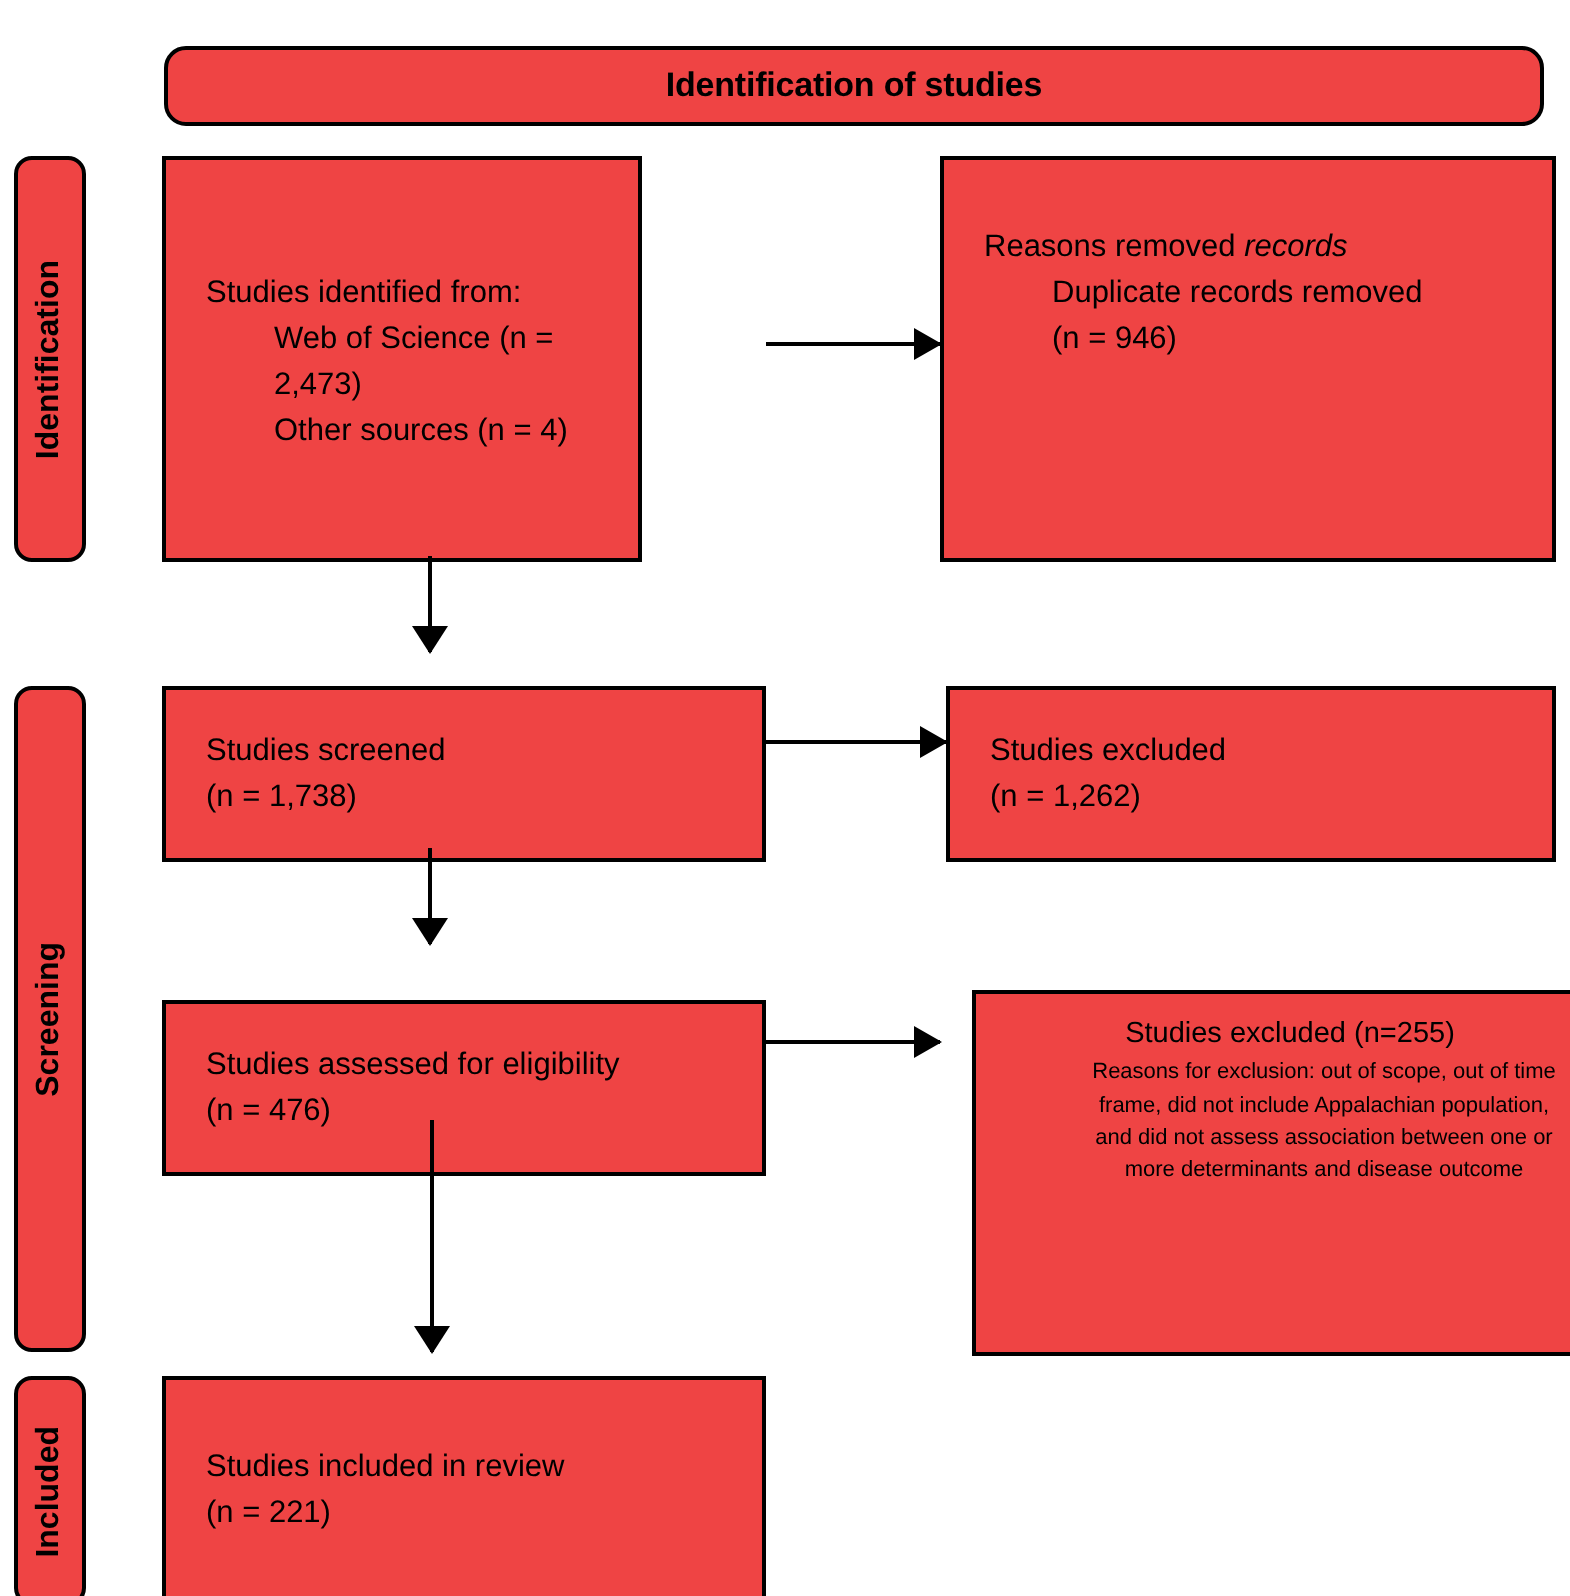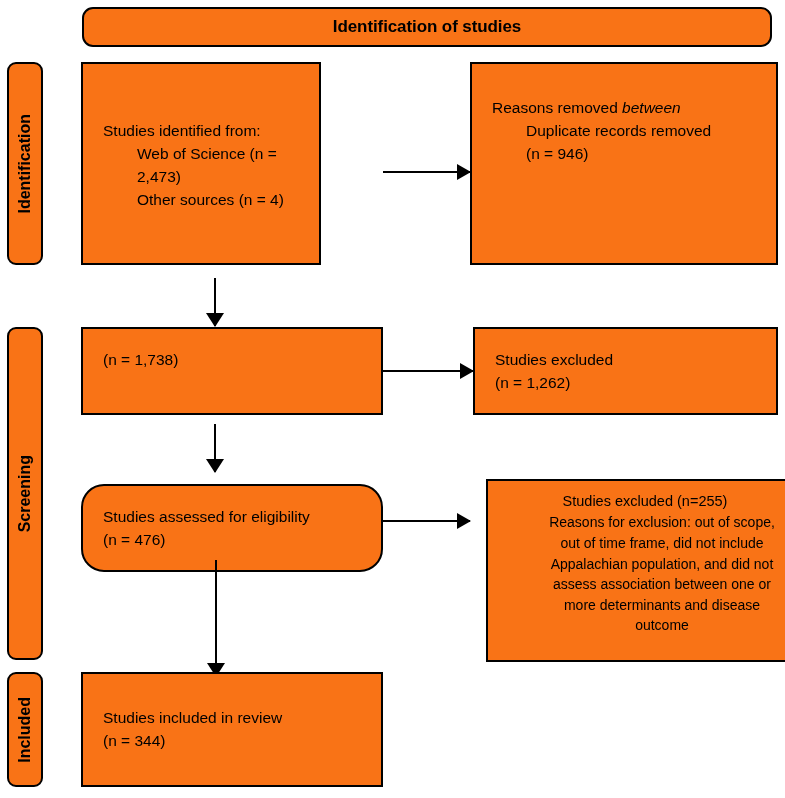--- a/index.html
+++ b/index.html
@@ -18,21 +18,22 @@
     height: 798px;
     background: #ffffff;
     overflow: hidden;
   }
 
   
   .box {
     position: absolute;
     box-sizing: border-box;
     border: 2px solid #000000;
-    background: #f97316;
+    background: #ef4444;
+    margin-top: 16px;
   }
   .header-bar {
     border-radius: 11px;
     display: flex;
     align-items: center;
     justify-content: center;
   }
   .header-bar .label {
     font-size: 17px;
     font-weight: bold;
@@ -69,21 +70,21 @@
   .content .inner.small {
     font-size: 14.5px;
   }
   .indent {
     padding-left: 34px;
     display: block;
   }
   .indent-block {
     padding-left: 34px;
     display: block;
-    font-size: 14px;
+    font-size: 11px;
     line-height: 1.47;
   }
   em {
     font-style: italic;
   }
   .line { display: block; }
 
   
   .harrow, .varrow {
     position: absolute;
@@ -158,33 +159,34 @@
     </div>
   </div>
 
   <div class="harrow" style="left:383px; top:164px; width:87px; height:16px;">
     <span class="shaft"></span>
       <span class="head"></span>
   </div>
 
   <div class="box content" style="left:470px; top:62px; width:308px; height:203px;">
     <div class="inner" style="top:33px;">
-      <span class="line"><span>Reasons removed </span><em>between</em></span>
+      <span class="line"><span>Reasons removed </span><em>records</em></span>
       <span class="line indent">Duplicate records removed</span>
       <span class="line indent">(n = 946)</span>
     </div>
   </div>
 
   <div class="varrow" style="left:206px; top:278px; width:18px; height:48px;">
     <span class="shaft"></span>
       <span class="head"></span>
   </div>
 
   <div class="box content" style="left:81px; top:327px; width:302px; height:88px;">
     <div class="inner" style="top:20px;">
+      <span class="line">Studies screened</span>
       <span class="line">(n = 1,738)</span>
     </div>
   </div>
 
   <div class="harrow" style="left:383px; top:363px; width:90px; height:16px;">
     <span class="shaft"></span>
       <span class="head"></span>
   </div>
 
   <div class="box content" style="left:473px; top:327px; width:305px; height:88px;padding-left:16px;">
@@ -192,21 +194,21 @@
       <span class="line">Studies excluded</span>
       <span class="line">(n = 1,262)</span>
     </div>
   </div>
 
   <div class="varrow" style="left:206px; top:424px; width:18px; height:48px;">
     <span class="shaft"></span>
       <span class="head"></span>
   </div>
 
-  <div class="box content" style="left:81px; top:484px; width:302px; height:88px;border-radius:23px;">
+  <div class="box content" style="left:81px; top:484px; width:302px; height:88px;">
     <div class="inner" style="top:20px;">
       <span class="line">Studies assessed for eligibility</span>
       <span class="line">(n = 476)</span>
     </div>
   </div>
 
   <div class="harrow" style="left:383px; top:513px; width:87px; height:16px;">
     <span class="shaft"></span>
       <span class="head"></span>
   </div>
@@ -219,17 +221,17 @@
   </div>
 
   <div class="varrow" style="left:207px; top:560px; width:18px; height:116px;">
     <span class="shaft"></span>
       <span class="head"></span>
   </div>
 
   <div class="box content" style="left:81px; top:672px; width:302px; height:115px;">
     <div class="inner" style="top:33px;">
       <span class="line">Studies included in review</span>
-      <span class="line">(n = 344)</span>
+      <span class="line">(n = 221)</span>
     </div>
   </div>
 
 </div>
 
 </body></html>

